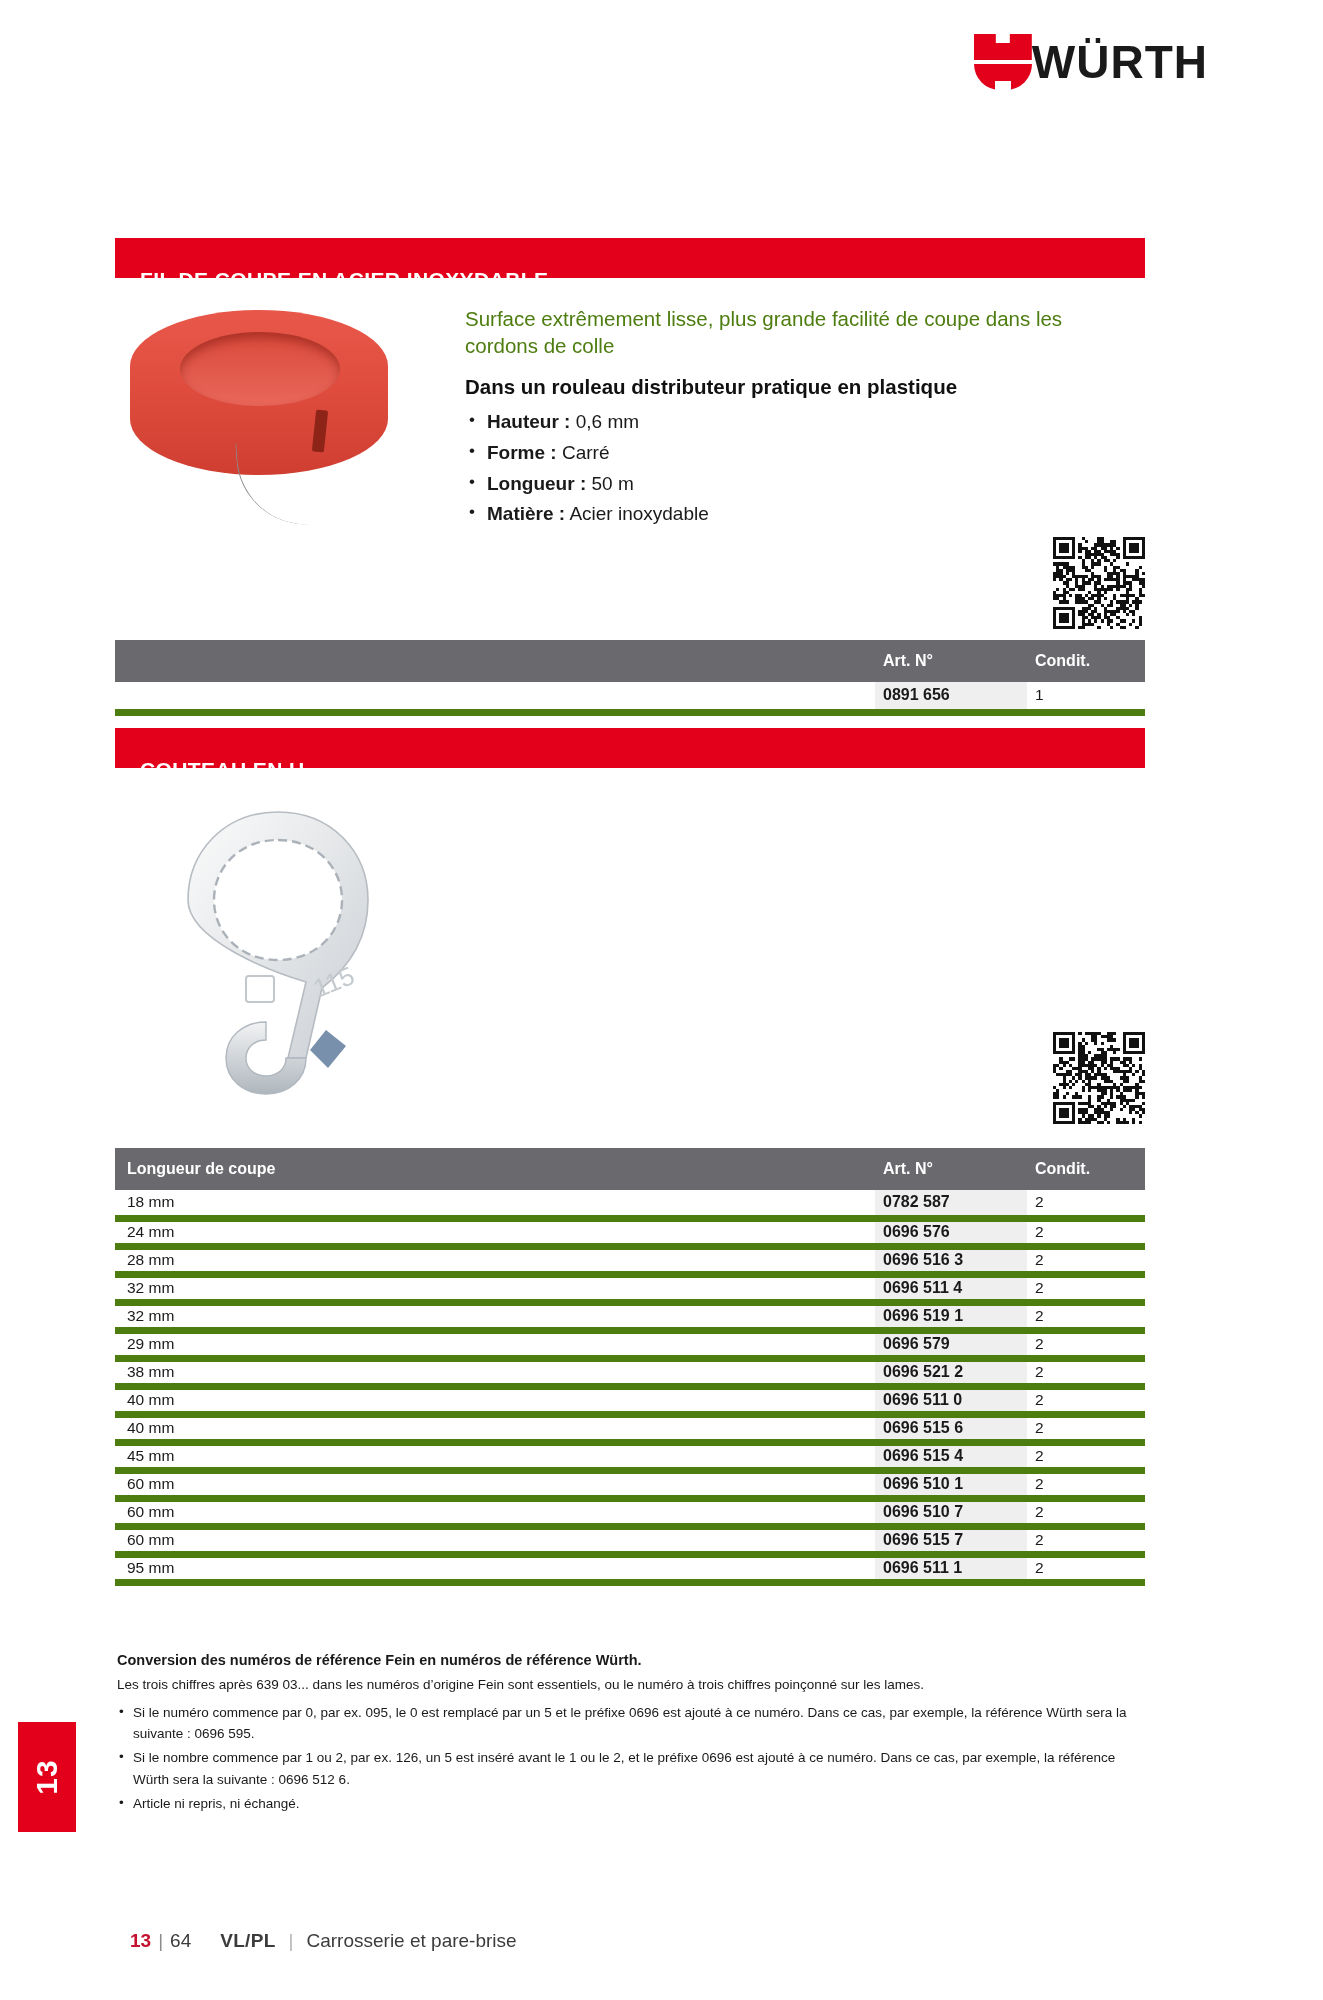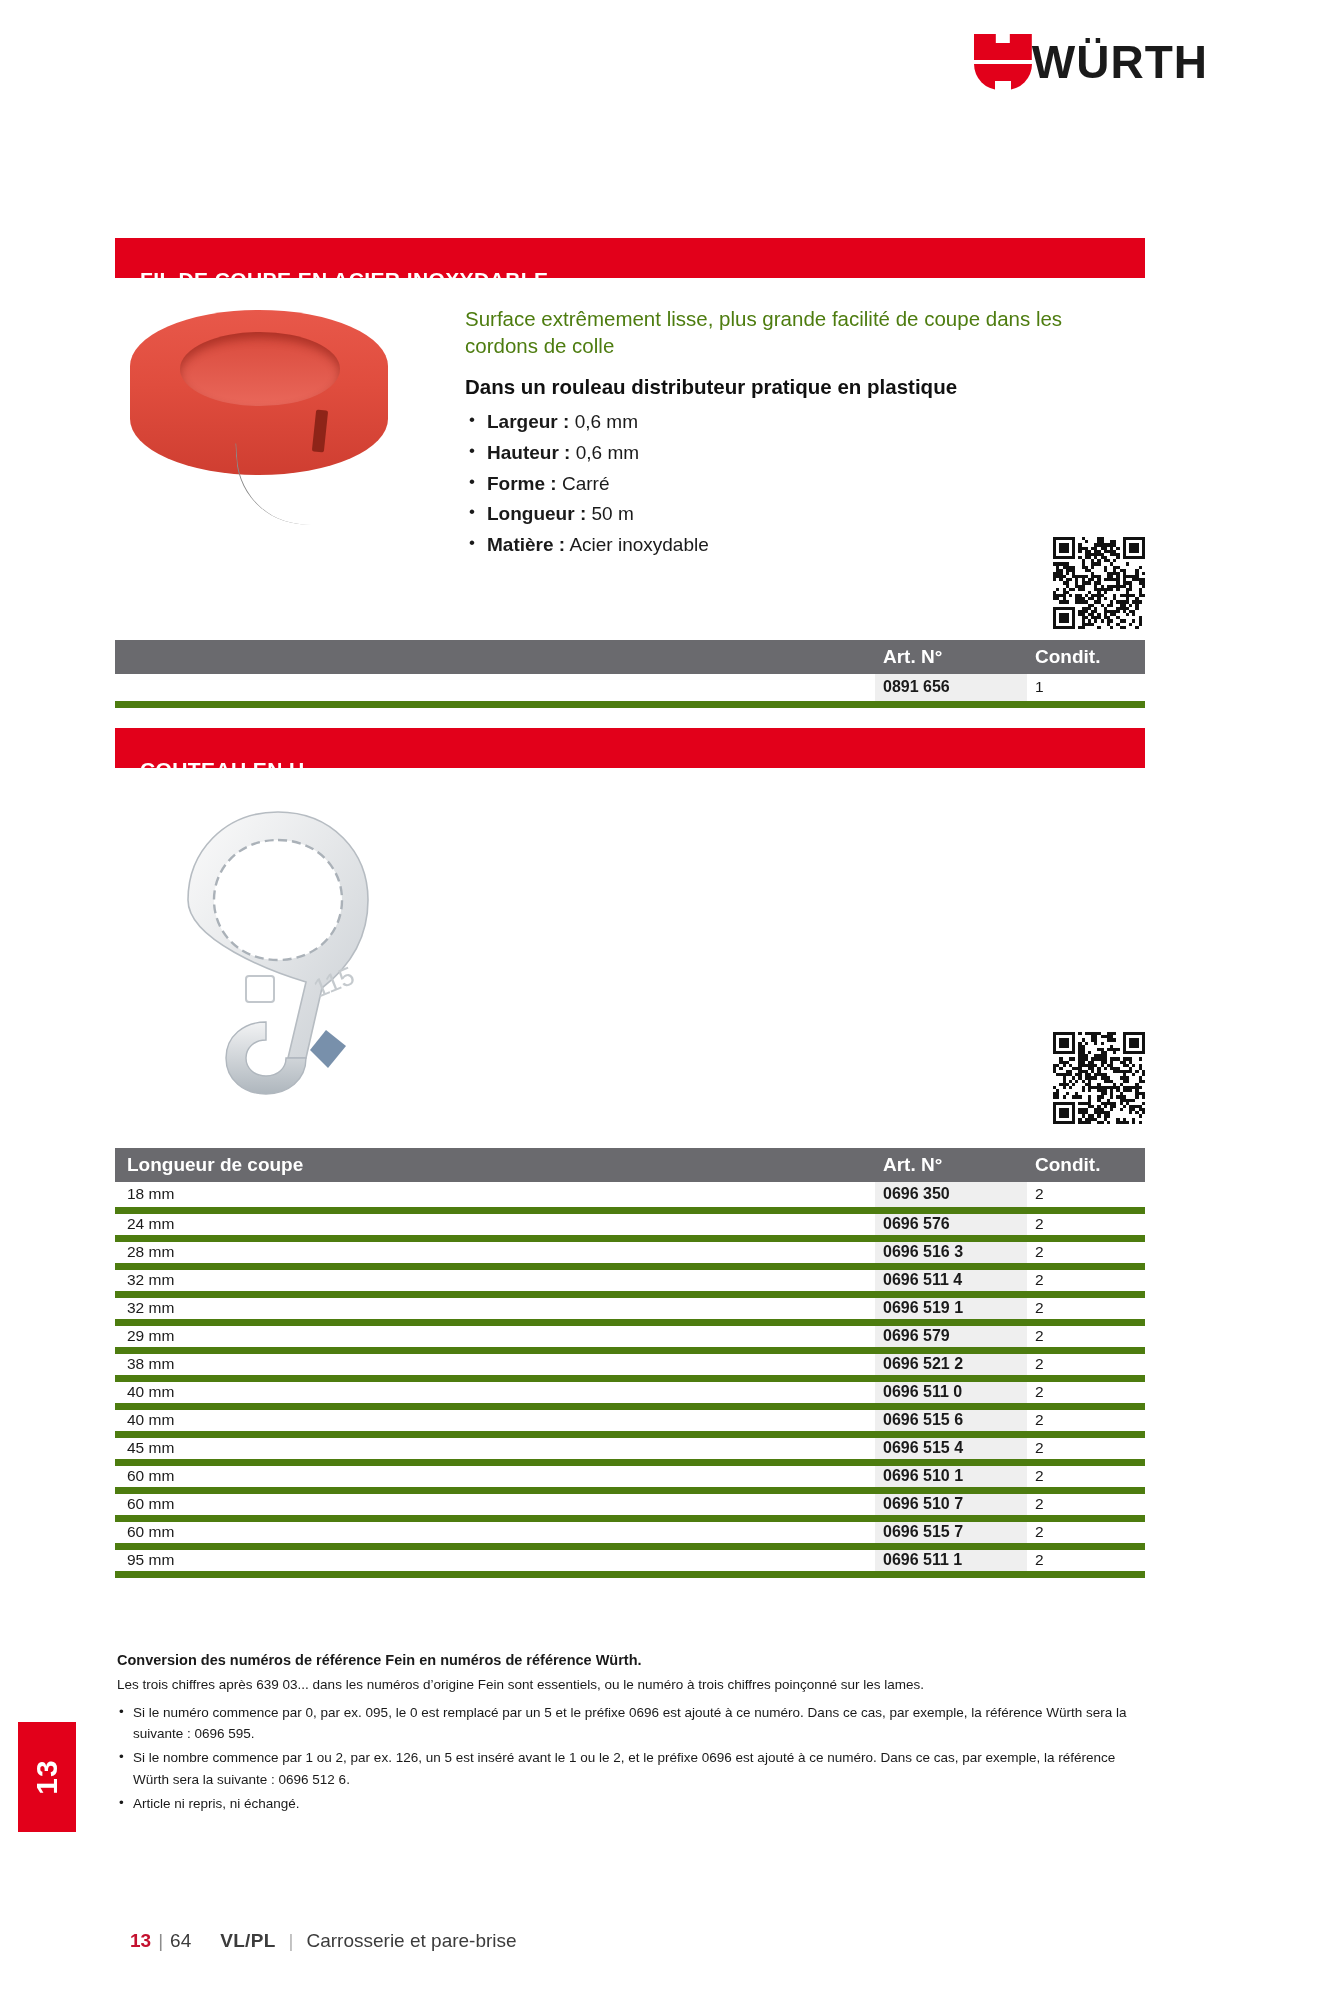--- a/index.html
+++ b/index.html
@@ -178,25 +178,25 @@
   .tbl {
     position: absolute;
     left: 115px;
     width: 1030px;
     border-collapse: collapse;
     font-size: 16px;
   }
   .tbl thead th {
     background: #6a6a6e;
     color: #ffffff;
-    font-size: 19px;
+    font-size: 16px;
     font-weight: bold;
     text-align: left;
     height: 34px;
-    padding: 6px 8px;
+    padding: 12px 8px;
   }
   .tbl thead th.c-name { padding-left: 12px; }
   .tbl tbody td {
     height: 28px;
     padding: 0 8px;
     color: #1a1a1a;
     border-bottom: 7px solid #4d7c0f;
     vertical-align: middle;
   }
   .tbl tbody td.c-name { padding-left: 12px; font-size: 15.5px; }
@@ -315,21 +315,20 @@
 <div class="roll-img">
   <div class="roll-body"></div>
   <div class="roll-slot"></div>
   <div class="roll-wire"></div>
 </div>
 
 <div class="desc">
   <div class="desc-lead">Surface extrêmement lisse, plus grande facilité de coupe dans les cordons de colle</div>
   <div class="desc-sub">Dans un rouleau distributeur pratique en plastique</div>
   <ul class="spec-list">
-    <li><b>Largeur :</b> <span>0,6 mm</span></li>
     <li><b>Hauteur :</b> <span>0,6 mm</span></li>
     <li><b>Forme :</b> <span>Carré</span></li>
     <li><b>Longueur :</b> <span>50 m</span></li>
     <li><b>Matière :</b> <span>Acier inoxydable</span></li>
   </ul>
 </div>
 
 <svg class="qr" id="qr1" viewBox="0 0 29 29" shape-rendering="crispEdges">
     <rect width="29" height="29" fill="#ffffff"></rect>
     <rect x="0" y="0" width="1" height="1" fill="#111111"></rect>
@@ -1237,21 +1236,21 @@
   <thead>
     <tr>
       <th class="c-name">Longueur de coupe</th>
       <th>Art. N°</th>
       <th>Condit.</th>
     </tr>
   </thead>
   <tbody id="tbl2-body">
       <tr>
         <td class="c-name">18 mm</td>
-        <td class="c-art">0696 350</td>
+        <td class="c-art">0782 587</td>
         <td class="c-cond">2</td>
       </tr>
       <tr>
         <td class="c-name">24 mm</td>
         <td class="c-art">0696 576</td>
         <td class="c-cond">2</td>
       </tr>
       <tr>
         <td class="c-name">28 mm</td>
         <td class="c-art">0696 516 3</td>

